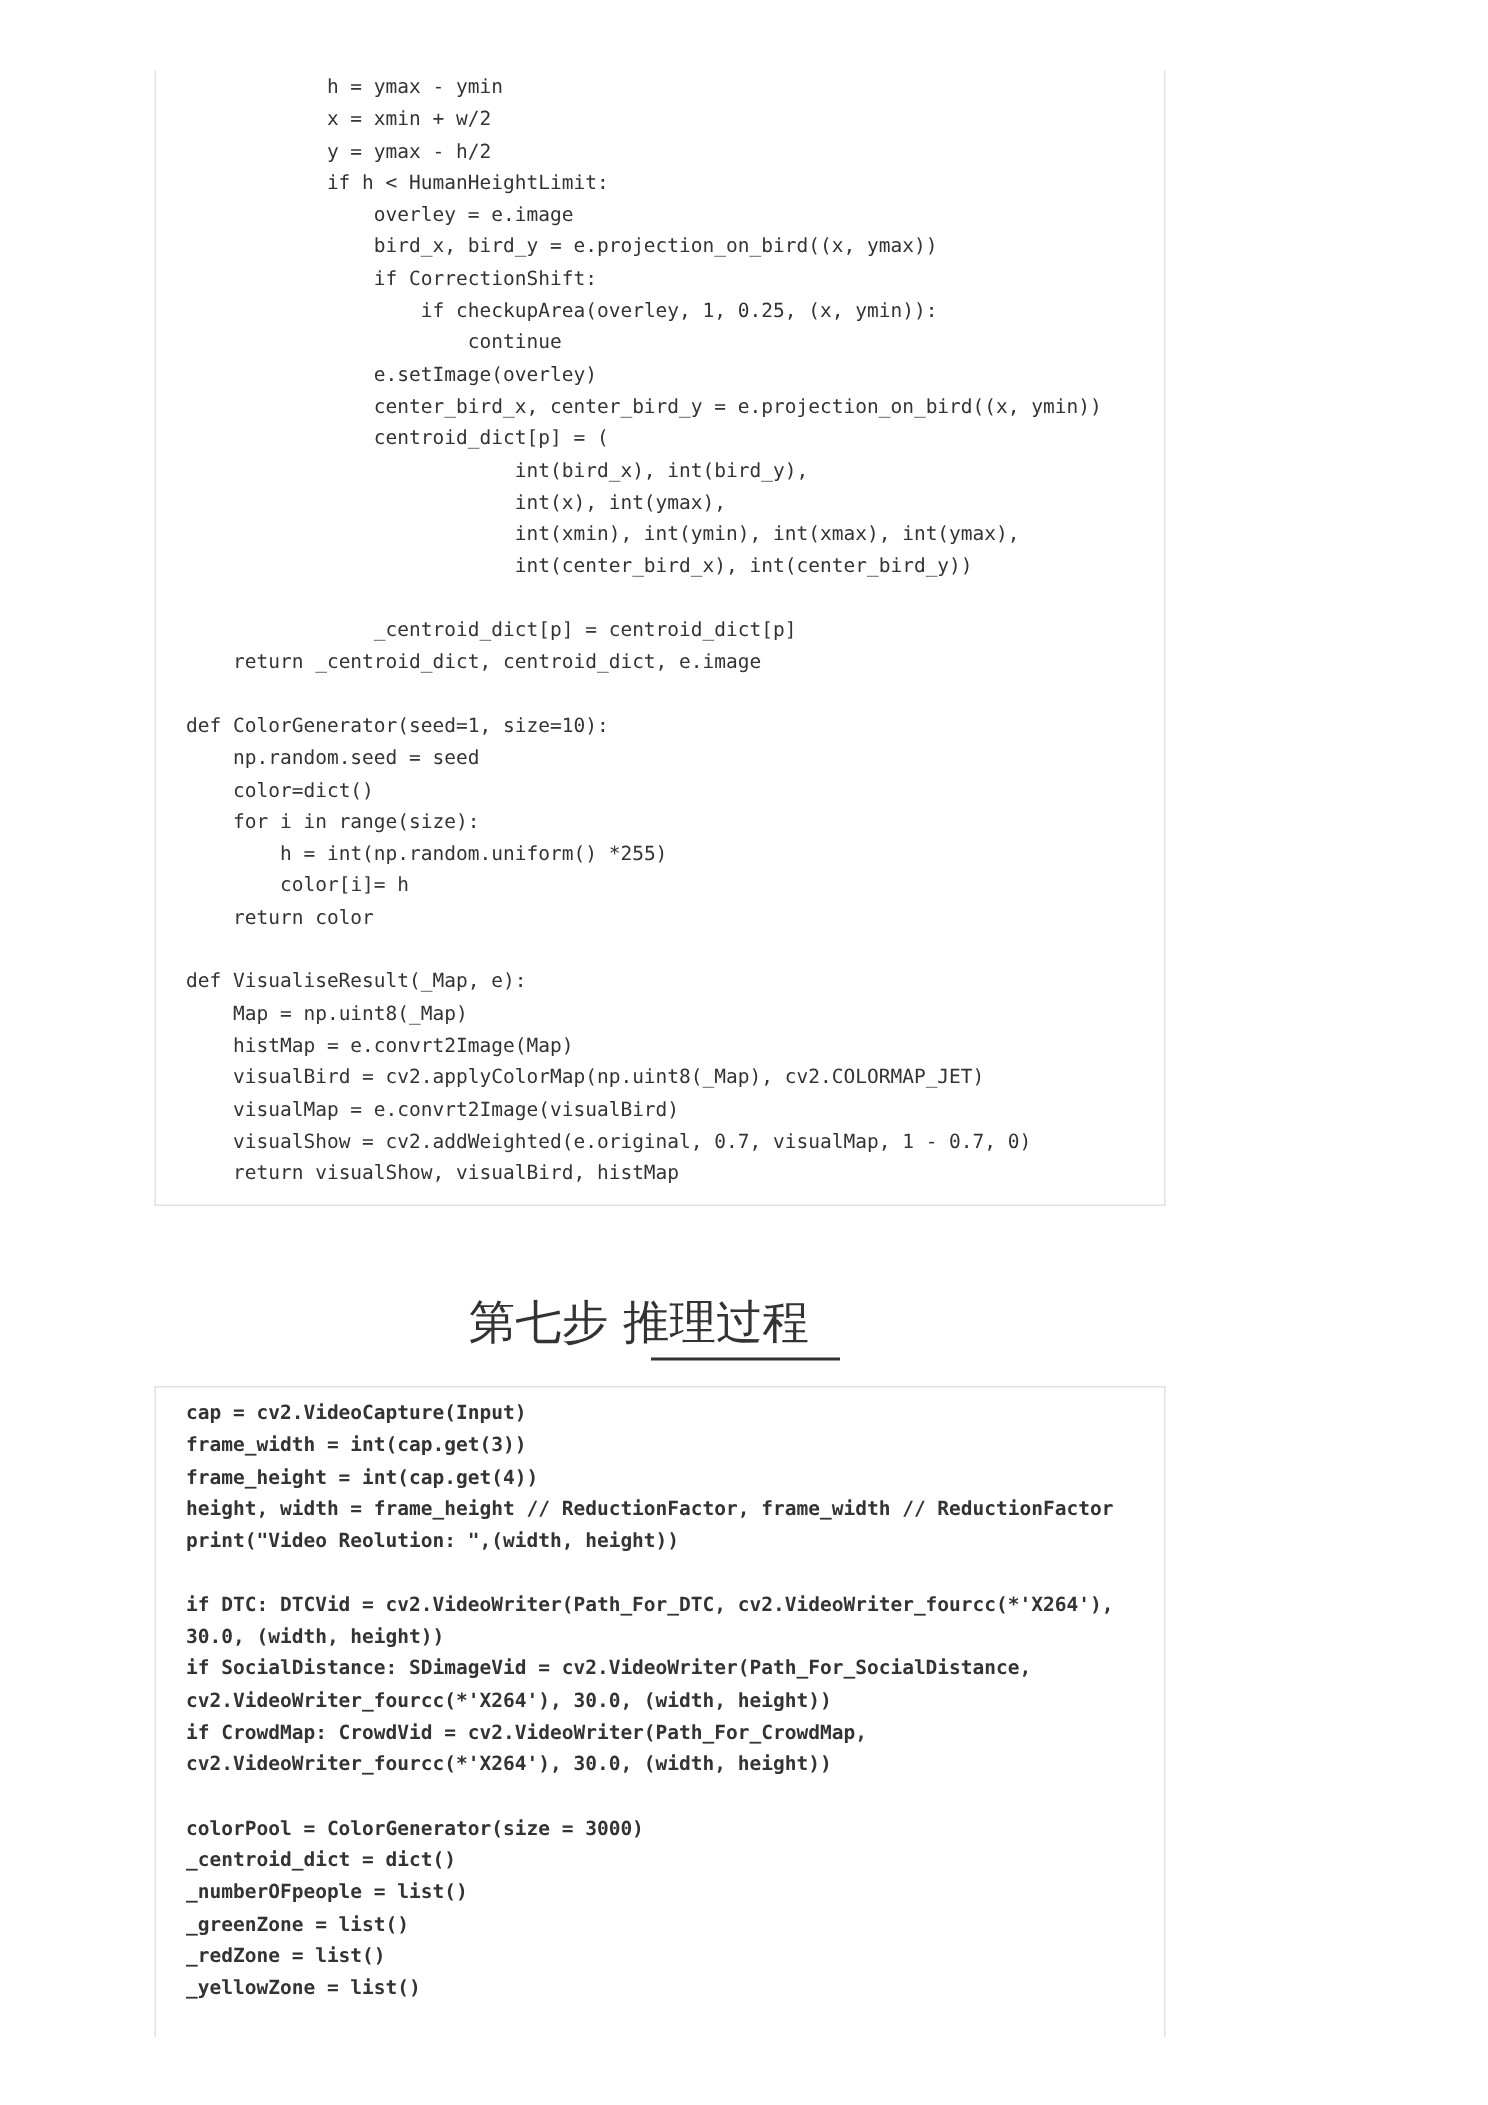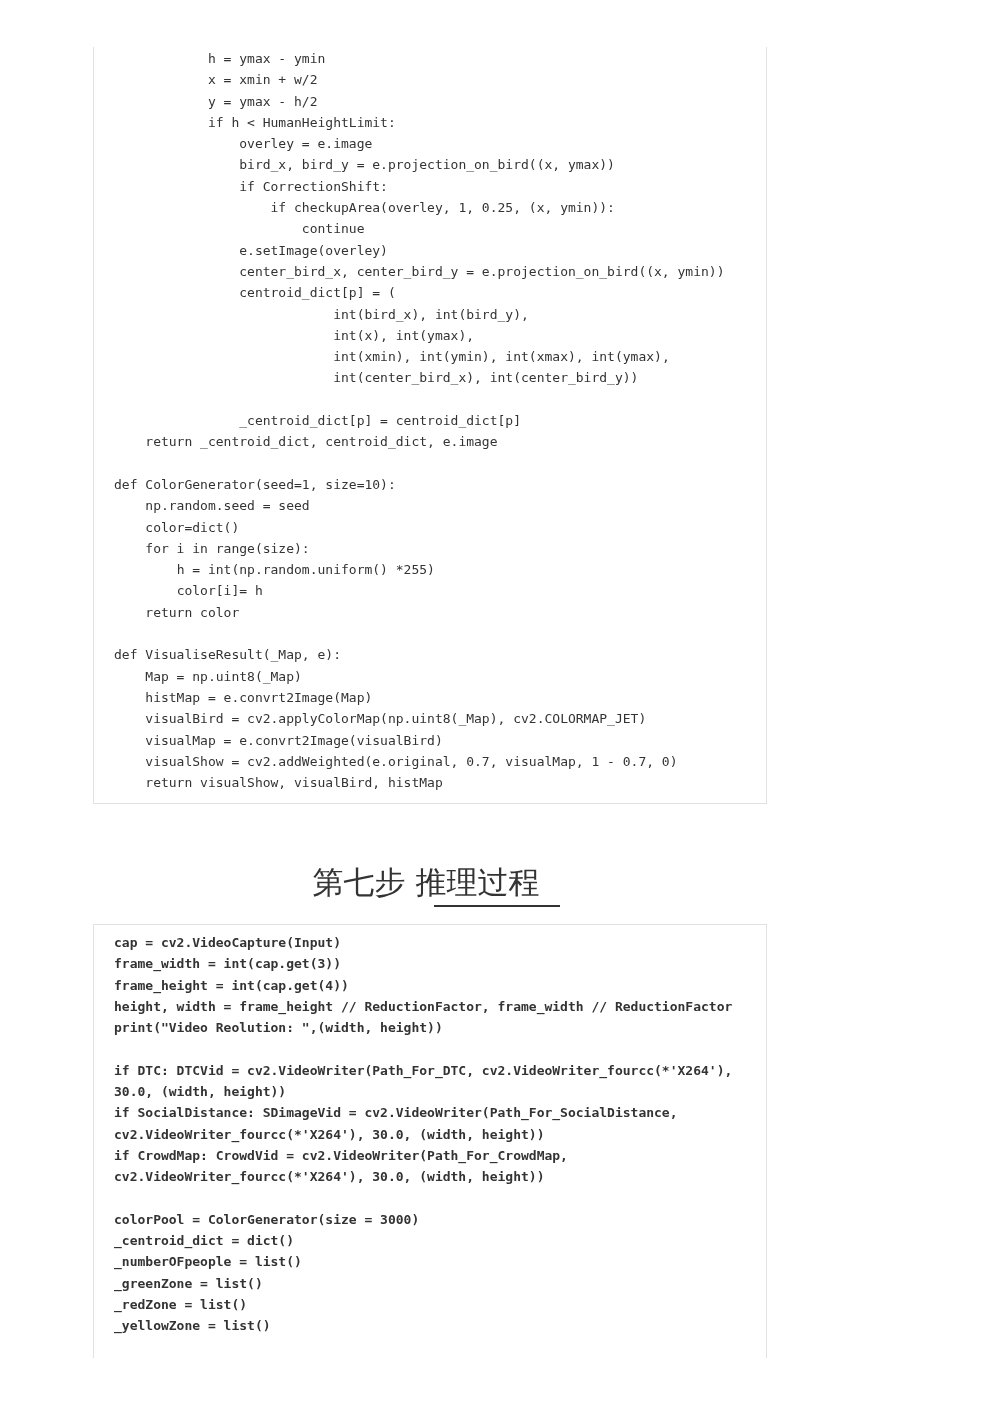--- a/index.html
+++ b/index.html
@@ -10,21 +10,21 @@
   body {
     width: 992px;
     height: 1403px;
     position: relative;
     overflow: hidden;
     font-family: "DejaVu Sans", sans-serif;
     color: #333333;
   }
   .code-block {
     position: absolute;
-    left: 93px;
+    left: 103px;
     width: 674px;
     box-sizing: border-box;
     background: #ffffff;
     border: 1px solid #e1e1e1;
   }
   .code-block.first {
     top: 47px;
     height: 757px;
     border-top: none;
   }

